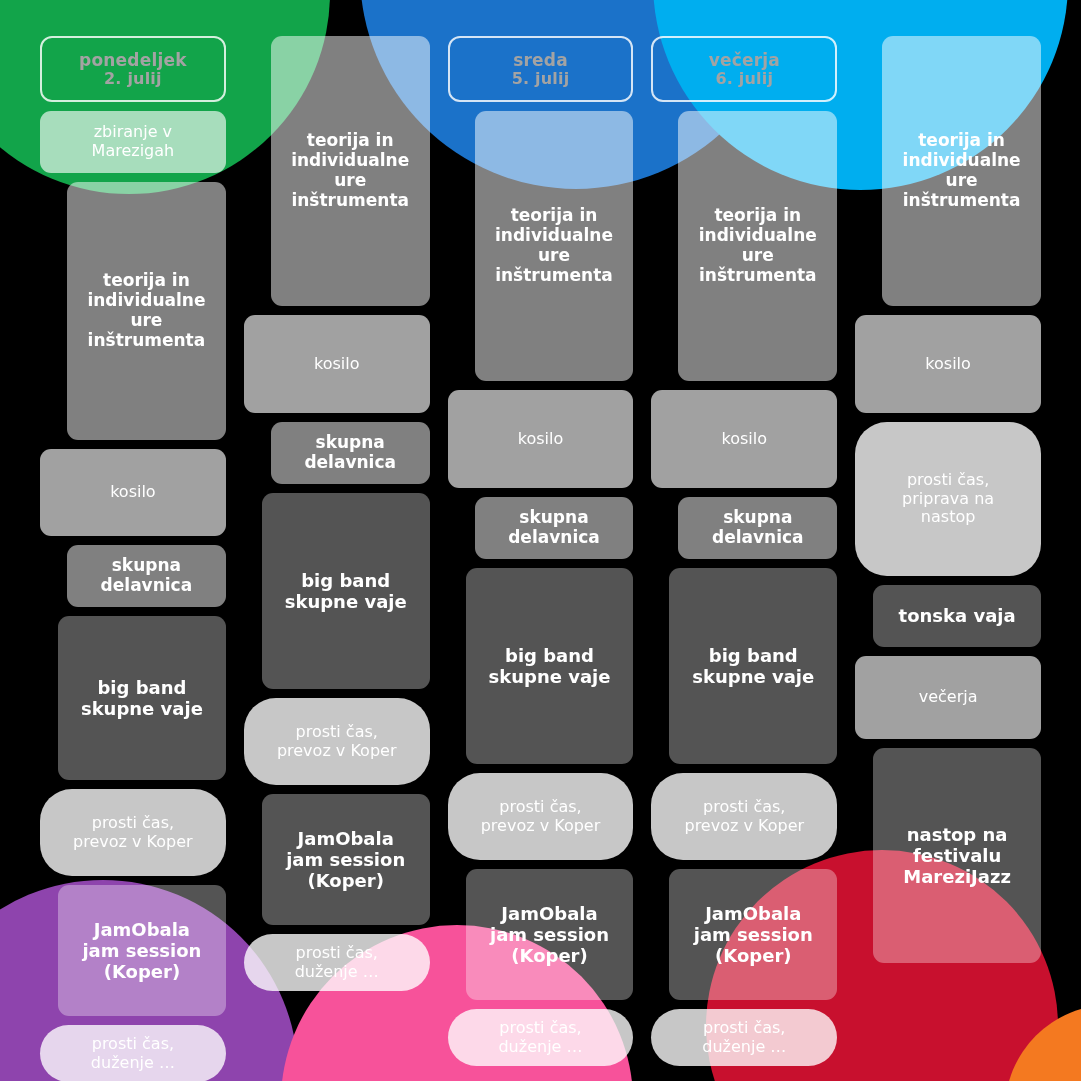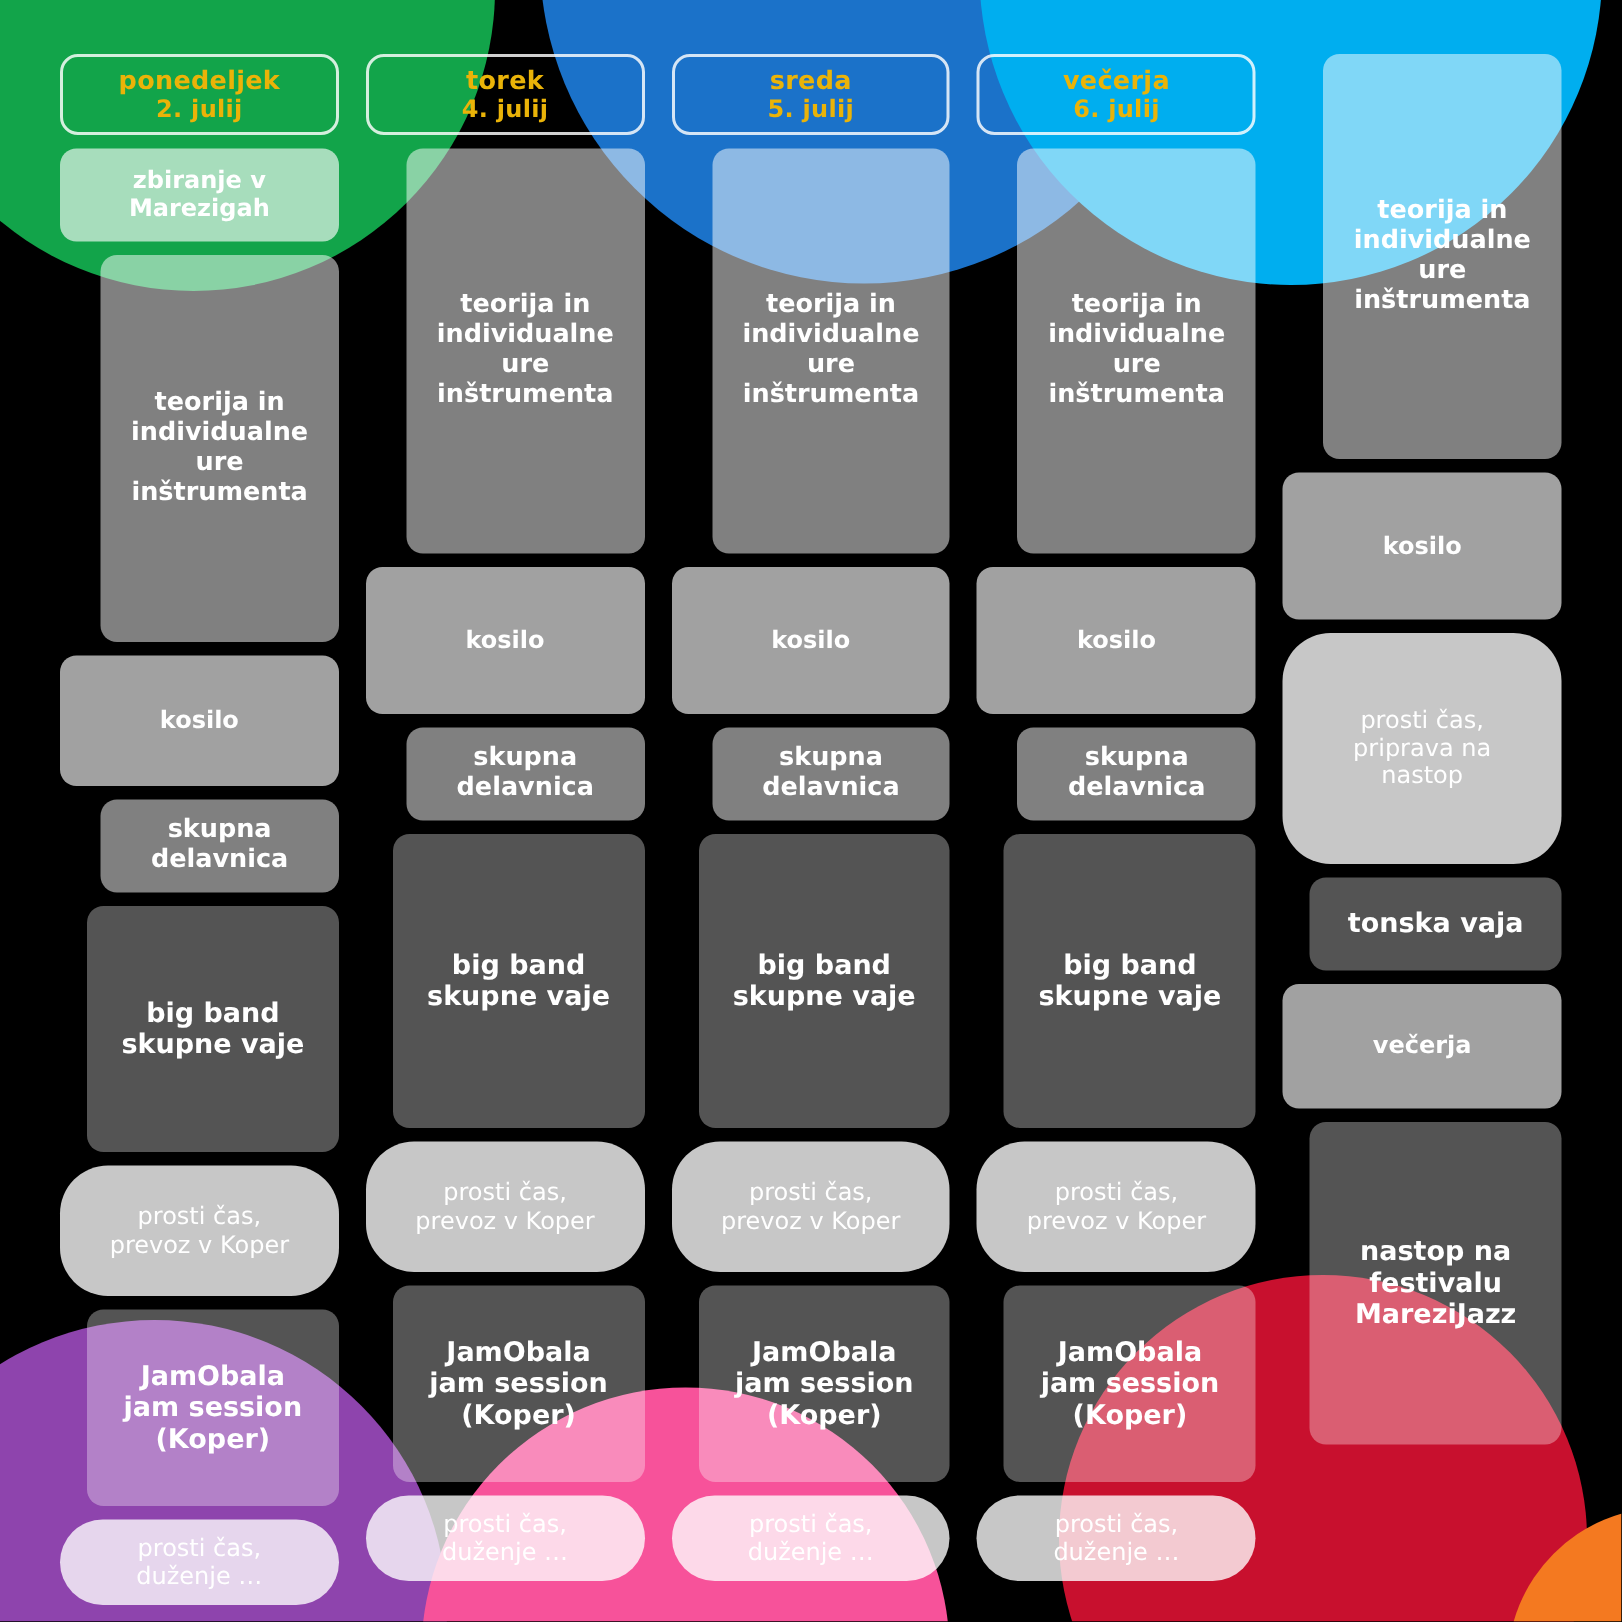--- a/index.html
+++ b/index.html
@@ -17,33 +17,33 @@
   
   #grid{
     position:absolute;left:0;top:0;width:1081px;height:1081px;z-index:2;
     display:grid;grid-template-columns:repeat(5,1fr);
     column-gap:18px;padding:36px 40px 0 40px;box-sizing:border-box;
   }
   .col{display:flex;flex-direction:column;gap:9px;}
 
   .dayhead{
     box-sizing:border-box;
-    height:54px;border:2px solid rgba(255,255,255,.82);border-radius:12px;
+    height:66px;border:2px solid rgba(255,255,255,.82);border-radius:12px;
     display:flex;flex-direction:column;align-items:center;justify-content:center;
-    color:#eab308;font-weight:bold;font-size:17px;line-height:1.08;
+    color:#a3a3a3;font-weight:bold;font-size:17px;line-height:1.08;
     letter-spacing:.2px;background:transparent;text-align:center;
   }
   .dayhead .d2{font-size:16px;font-weight:bold;}
 
   .block{
     box-sizing:border-box;border-radius:11px;
     display:flex;align-items:center;justify-content:center;text-align:center;
     color:#fff;padding:6px 8px;line-height:1.17;white-space:pre-line;
   }
-  .block.light{background:rgba(255,255,255,.63);font-weight:bold;font-size:16px;}
+  .block.light{background:rgba(255,255,255,.63);font-weight:normal;font-size:16px;}
   .block.mid{background:rgba(255,255,255,.50);font-weight:bold;font-size:17px;margin-left:27px;}
   .block.dark{background:rgba(255,255,255,.33);font-weight:bold;font-size:18px;margin-left:18px;}
   .block.pale{background:rgba(255,255,255,.78);font-weight:normal;font-size:16px;border-radius:32px;}
 </style>
 </head>
 <body>
 
 <div id="stage">
   <div id="circles">
       <div class="circle" style="left: -72px; top: -208px; width: 402px; height: 402px; background: rgb(18, 164, 74);"></div>
@@ -72,24 +72,20 @@
 skupne vaje</div>
         <div class="block pale" style="height: 87px; flex: 0 0 87px;">prosti čas,
 prevoz v Koper</div>
         <div class="block dark" style="height: 131px; flex: 0 0 131px;">JamObala
 jam session
 (Koper)</div>
         <div class="block pale" style="height: 57px; flex: 0 0 57px;">prosti čas,
 duženje …</div>
       </div>
       <div class="col">
-        <div class="dayhead">
-          <span>torek</span>
-          <span class="d2">4. julij</span>
-        </div>
         <div class="block mid" style="height: 270px; flex: 0 0 270px;">teorija in
 individualne ure
 inštrumenta</div>
         <div class="block light" style="height: 98px; flex: 0 0 98px;">kosilo</div>
         <div class="block mid" style="height: 62px; flex: 0 0 62px;">skupna
 delavnica</div>
         <div class="block dark" style="height: 196px; flex: 0 0 196px;">big band
 skupne vaje</div>
         <div class="block pale" style="height: 87px; flex: 0 0 87px;">prosti čas,
 prevoz v Koper</div>

